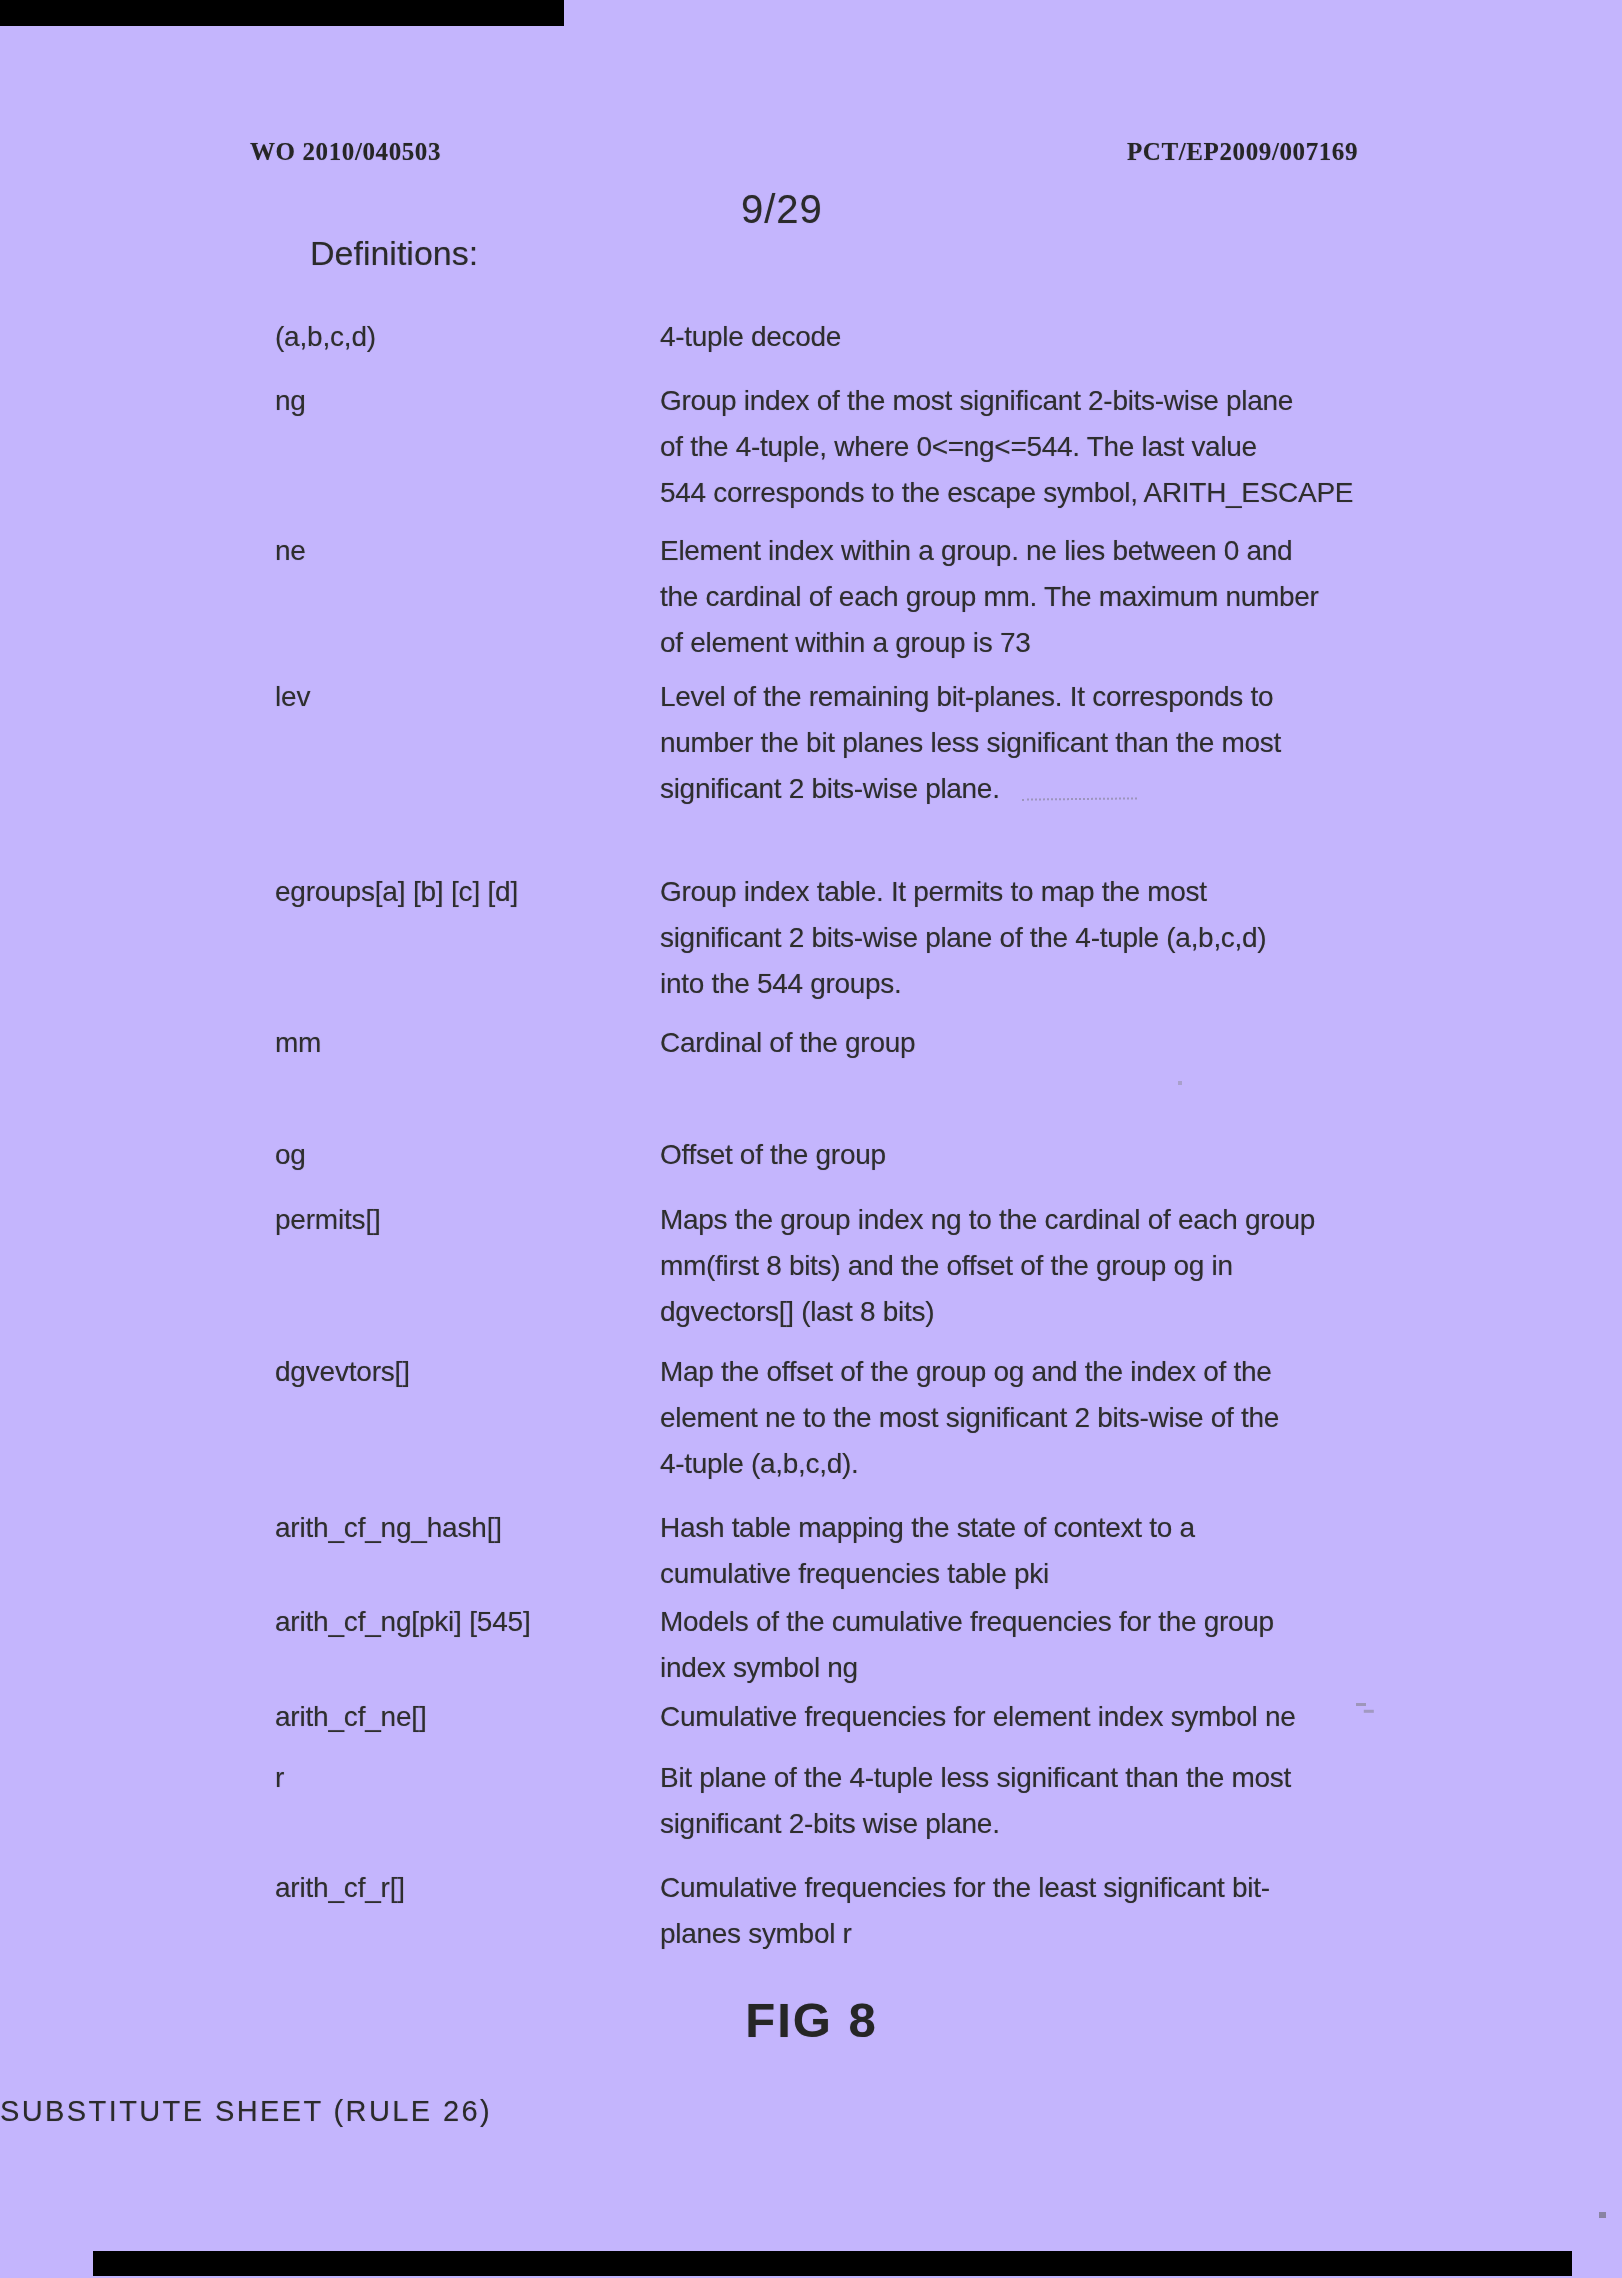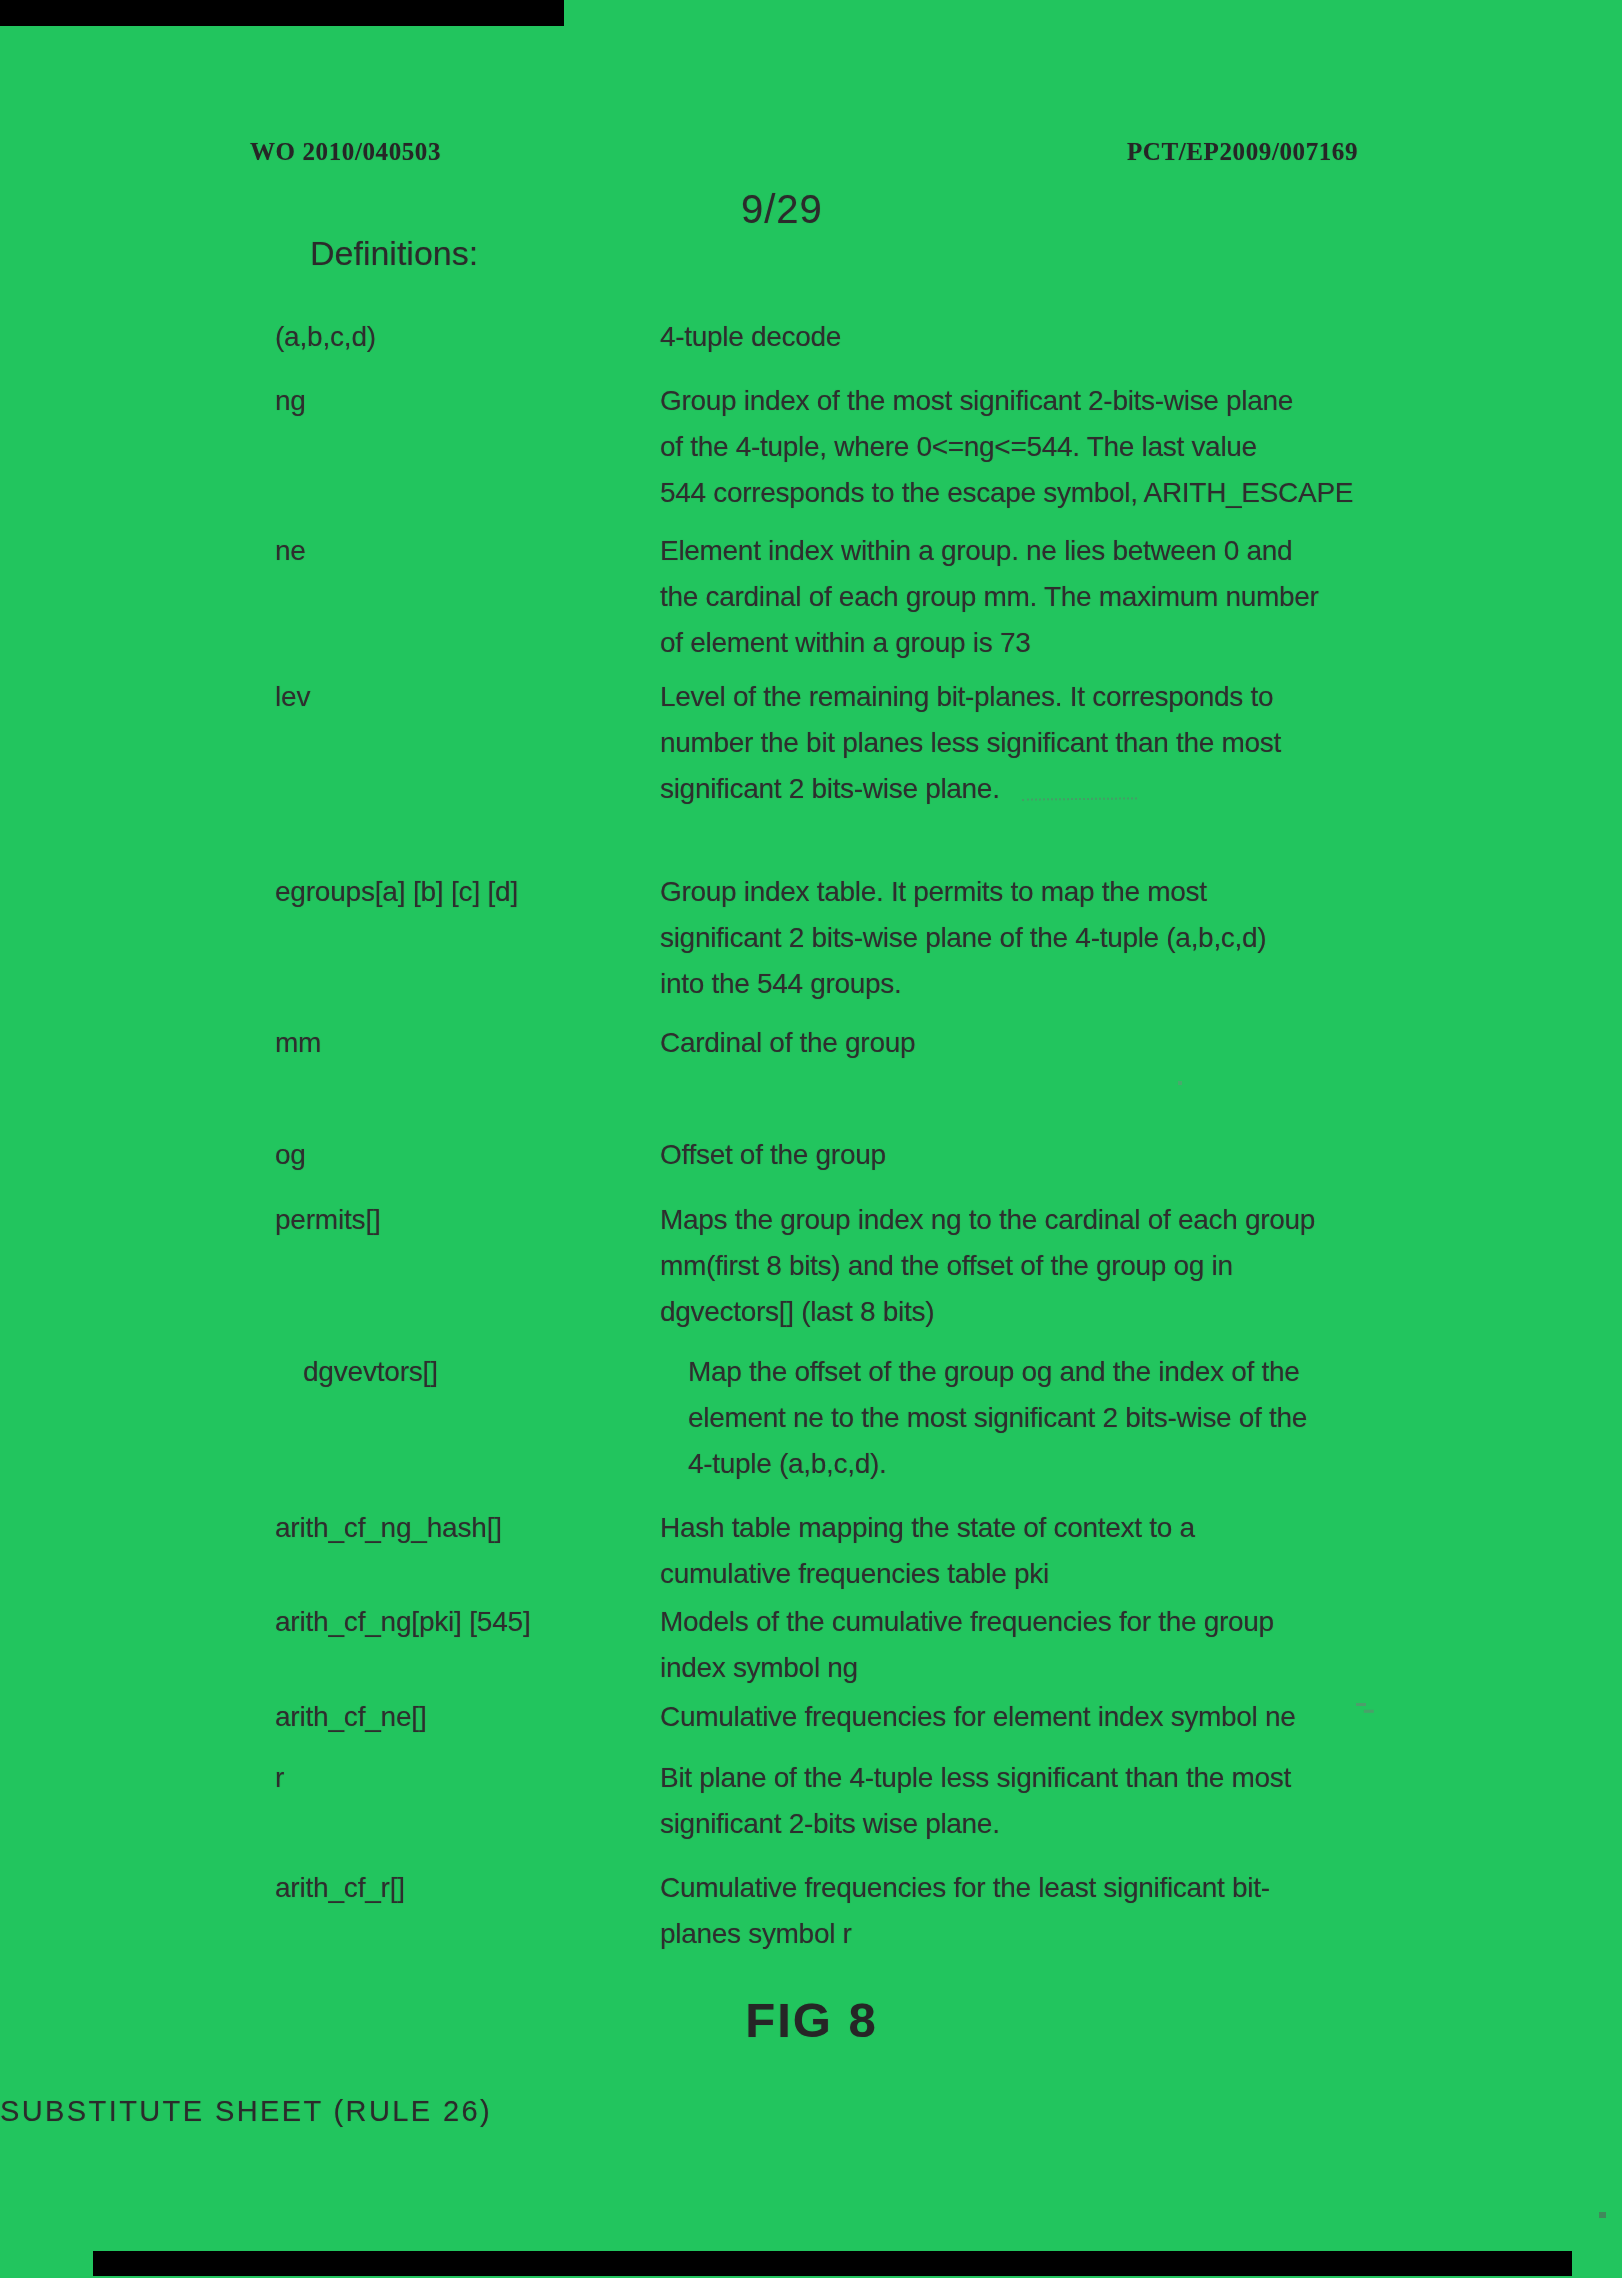--- a/index.html
+++ b/index.html
@@ -1,20 +1,20 @@
 <!DOCTYPE html>
 <html><head>
 <meta charset="utf-8">
 <style>
   html, body { margin: 0; padding: 0; background: #ffffff; }
   .page {
     position: relative;
     width: 1623px;
     height: 2278px;
-    background: #22c55e;
+    background: #c4b5fd;
     overflow: hidden;
     font-family: "Liberation Sans", "DejaVu Sans", sans-serif;
     color: #2e2e2e;
   }
   .ink { text-shadow: 0 0 1px rgba(46,46,46,0.38); }
 
   
   .scan-bar-top {
     position: absolute; left: 0; top: 0;
     width: 564px; height: 26px; background: #000;
@@ -75,21 +75,21 @@
     white-space: pre-line;
   }
   .def-row:nth-child(1)  { margin-bottom: 17.6px; }
   .def-row:nth-child(2)  { margin-bottom: 12.7px; }
   .def-row:nth-child(3)  { margin-bottom: 7.8px;  }
   .def-row:nth-child(4)  { margin-bottom: 57px; }
   .def-row:nth-child(5)  { margin-bottom: 12.7px; }
   .def-row:nth-child(6)  { margin-bottom: 66px; }
   .def-row:nth-child(7)  { margin-bottom: 19.5px; }
   .def-row:nth-child(8)  { margin-bottom: 13.7px; }
-  .def-row:nth-child(9)  { margin-bottom: 17.6px; margin-left: 28px; }
+  .def-row:nth-child(9)  { margin-bottom: 17.6px; }
   .def-row:nth-child(10) { margin-bottom: 2px; }
   .def-row:nth-child(11) { margin-bottom: 3.9px;  }
   .def-row:nth-child(12) { margin-bottom: 14.6px; }
   .def-row:nth-child(13) { margin-bottom: 17.6px; }
 
   .figure-label {
     position: absolute; left: 0; right: 0; top: 1992px;
     text-align: center;
     font-size: 49px; font-weight: bold; letter-spacing: 2px;
     color: #262626;

